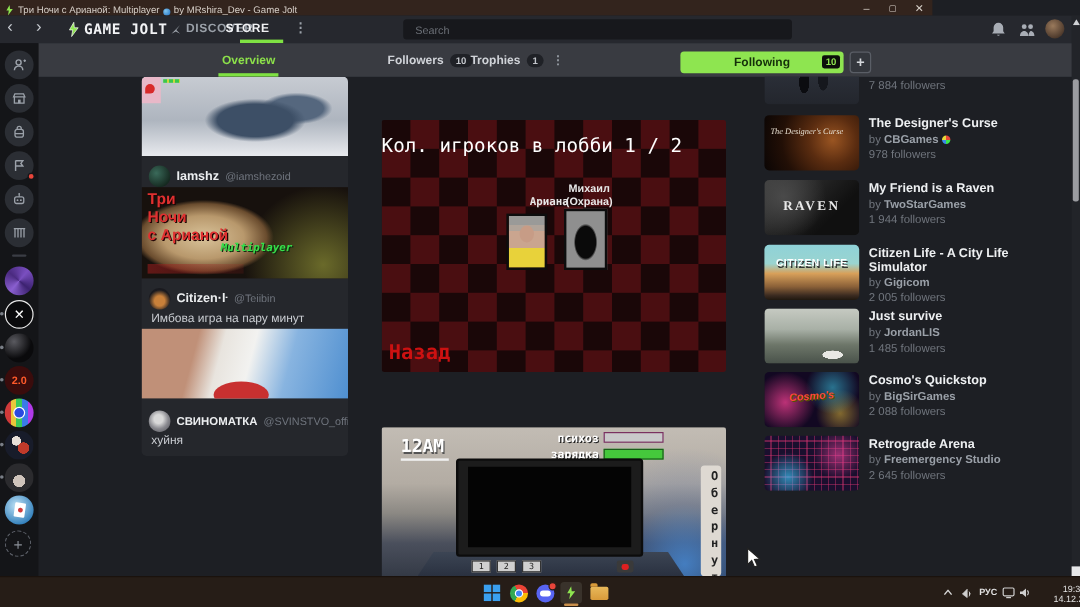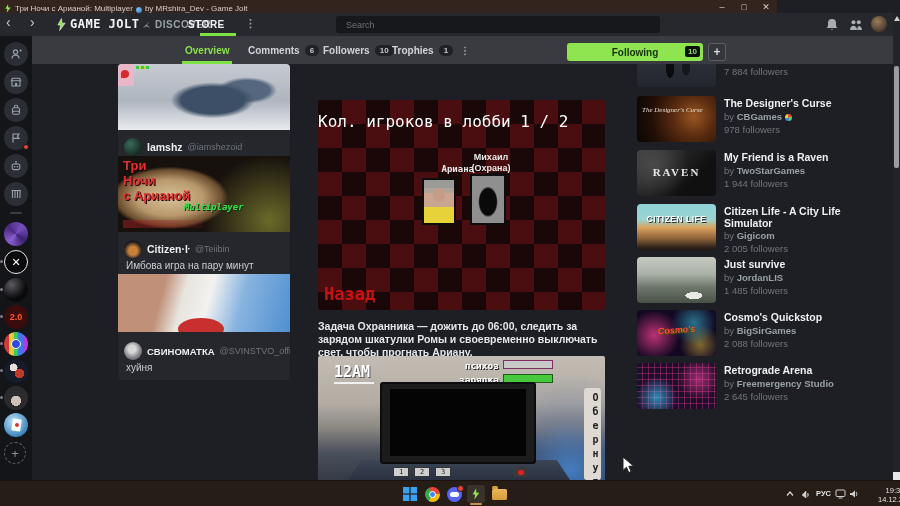--- a/index.html
+++ b/index.html
@@ -130,24 +130,20 @@
         <path d="M1 11 c0-3 2-4.2 3.5-4.2 s3.5 1.2 3.5 4.2 z M8.2 11 c0-2.2 .8-3.6 1.6-4.1 1.5 0 3.2 1.2 3.2 4.1 z" fill="#a8adb5"></path>
       </svg>
     <div class="abs" style="left:871px;top:3px;width:16px;height:16px;border-radius:50%;background:radial-gradient(circle at 40% 35%,#9a7a5c,#4a372a 75%)"></div>
   </div>
 
   <div id="subheader" class="abs">
     <div class="tab" style="left:153px;color:#8ce04a">
         <span>Overview</span>
       </div>
     <div class="abs" style="left:150px;top:25px;width:50px;height:3px;background:#7fe243"></div>
-    <div class="tab" style="left:216px">
-        <span>Comments</span>
-        <span class="badge">6</span>
-      </div>
     <div class="tab" style="left:291px">
         <span>Followers</span>
         <span class="badge">10</span>
       </div>
     <div class="tab" style="left:360px">
         <span>Trophies</span>
         <span class="badge">1</span>
       </div>
     <div class="tab" style="left:428px;color:#9aa0a8">⋮</div>
     <div class="abs" style="left:535px;top:7px;width:136px;height:18px;background:#8ee550;border-radius:3px;display:flex;align-items:center;justify-content:center">
@@ -267,21 +263,20 @@
       <div>Михаил</div>
         <div>(Охрана)</div>
     </div>
     <div class="abs" style="left:104px;top:78px;width:34px;height:47px;border:2px solid #0d0d0d;background:linear-gradient(180deg,#9a9a98 0 18%,#b0a49a 18% 30%,#caa58f 30% 62%,#e8d23a 62% 100%)">
       <div style="position:absolute;left:9px;top:8px;width:12px;height:14px;border-radius:50%;background:#c79c86"></div>
     </div>
     <div class="abs" style="left:152px;top:74px;width:36px;height:51px;border:2px solid #0d0d0d;background:radial-gradient(ellipse 14px 22px at 50% 55%,#0a0a0a 0 60%,transparent 70%),#8f8f8f"></div>
     <div class="abs mono" style="left:6px;top:184px;color:#cc1111;font-size:17px;font-weight:bold">Назад</div>
   </div>
 
-  <div class="descp" style="top:320px">Задача Охранника — дожить до 06:00, следить за зарядом шкатулки Ромы и своевременно выключать свет, чтобы прогнать Ариану.</div>
 
   <div id="shot2" class="abs">
     <div class="abs mono" style="left:16px;top:7px;color:#fff;font-size:15px;font-weight:bold;text-shadow:1px 1px 0 #555">12AM</div>
     <div class="abs" style="left:16px;top:26px;width:40px;height:2px;background:#f0f0f0"></div>
     <div class="glabel mono" style="right:106px;top:4px">психоз</div>
     <div class="statbar" style="right:52px;top:4px;background:#c9c9ca;border:1.5px solid #7a3060"></div>
     <div class="glabel mono" style="right:106px;top:18px">зарядка</div>
     <div class="statbar" style="right:52px;top:18px;background:#45c83c;border:1.5px solid #1c5c1c"></div>
     <div class="abs" style="left:30px;top:104px;width:222px;height:20px;background:linear-gradient(180deg,#3c4554,#2a3140);clip-path:polygon(6% 0,94% 0,100% 100%,0 100%)"></div>
     <div class="abs" style="left:62px;top:26px;width:156px;height:82px;background:#1c1c1c;border:2px solid #0c0c0c;border-radius:3px">

